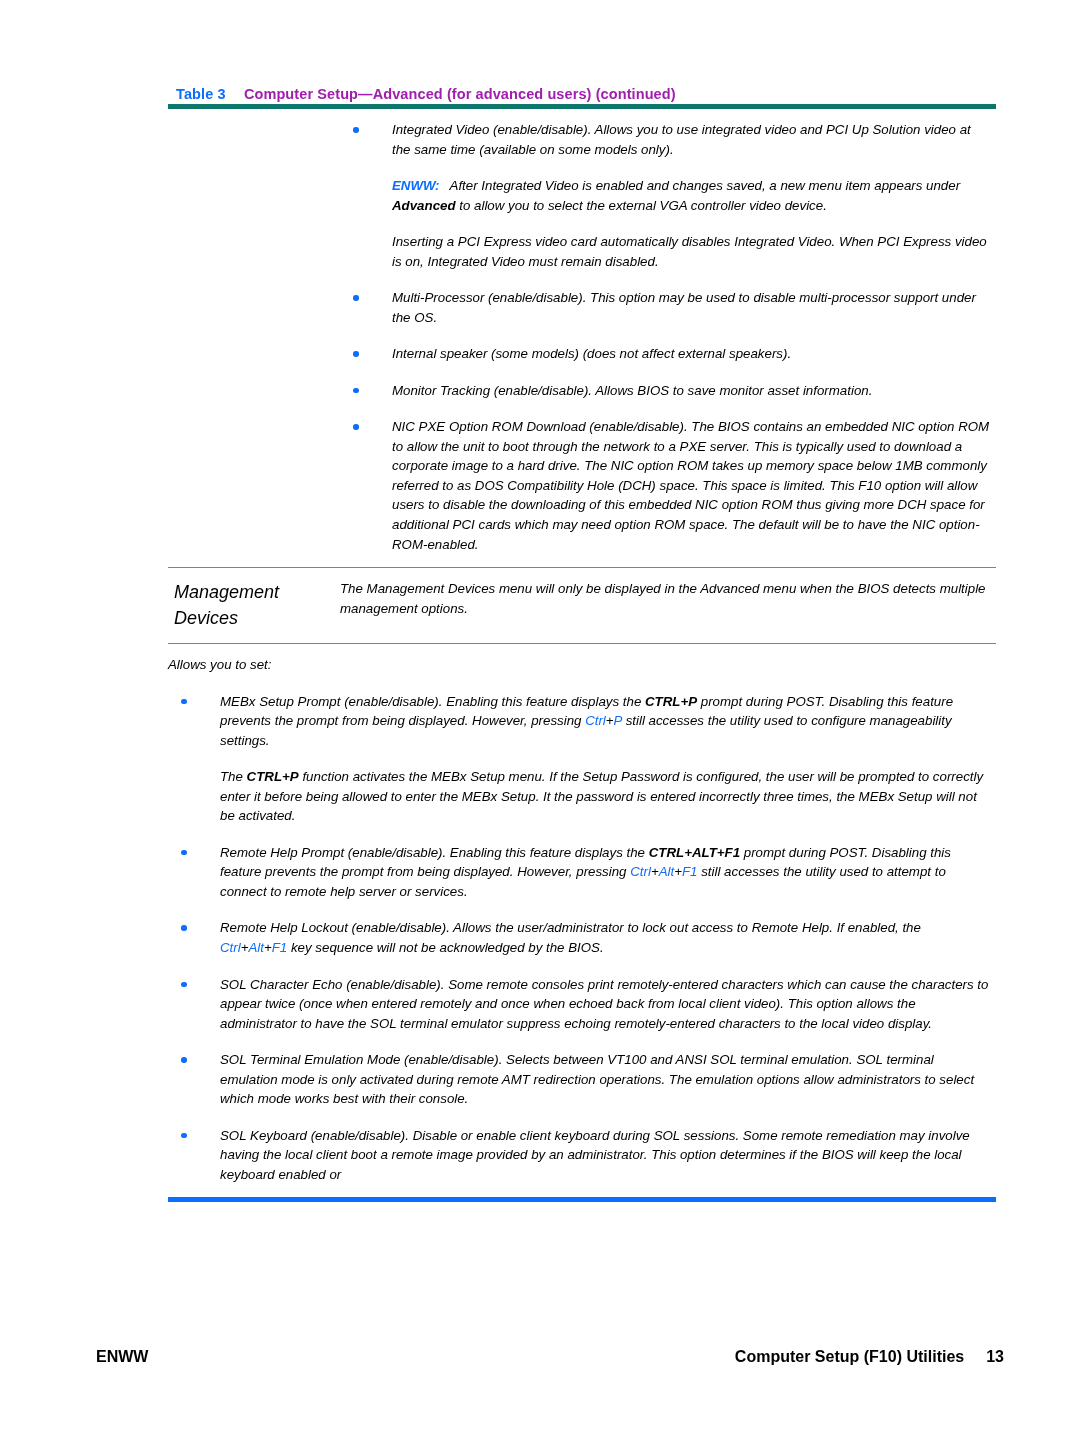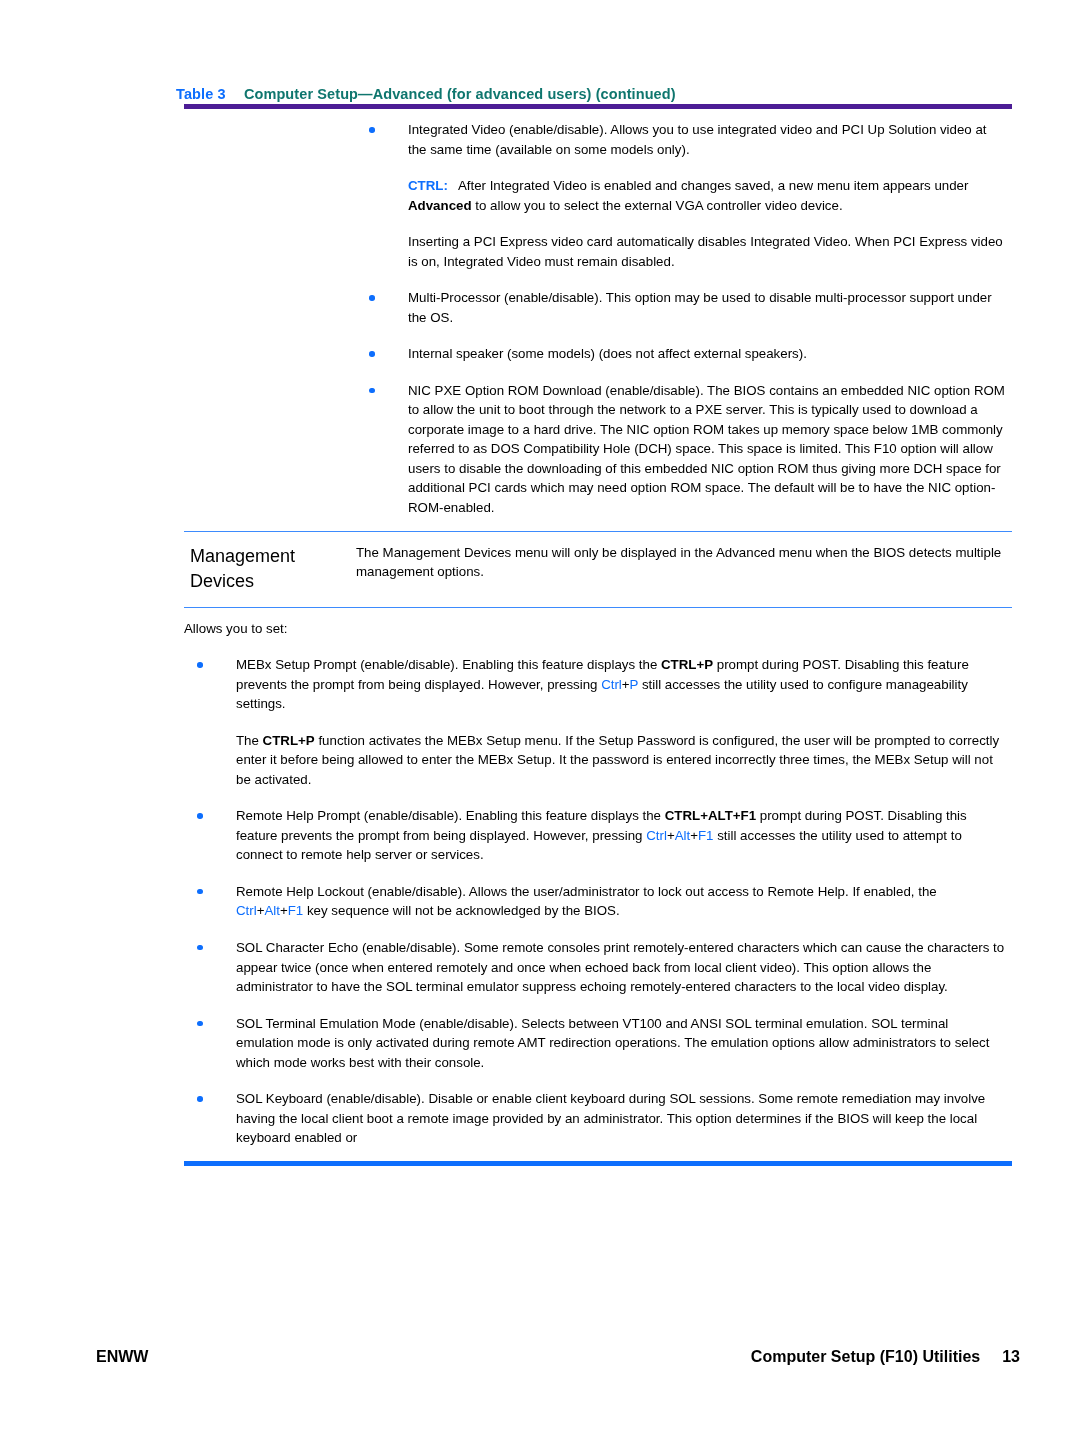--- a/index.html
+++ b/index.html
@@ -25,31 +25,32 @@
   .table-caption {
     position: absolute;
     left: 176px;
     top: 86px;
     font-size: 14.5px;
     font-weight: bold;
     letter-spacing: 0.1px;
     white-space: nowrap;
   }
   .table-caption .cap-label { color: #0d6efd; }
-  .table-caption .cap-title { color: #0f766e; margin-top: 28px; }
+  .table-caption .cap-title { color: #a21caf; margin-top: 28px; }
 
   
   .table {
     position: absolute;
-    left: 184px;
+    left: 168px;
     top: 104px;
     width: 828px;
-    border-top: 5px solid #4c1d95;
+    border-top: 5px solid #0f766e;
     border-bottom: 5px solid #0d6efd;
     box-sizing: border-box;
+    font-style: italic;
   }
   .row {
     display: flex;
     align-items: flex-start;
     border-top: 1.5px solid #3d8bfd;
   }
   .row.first { border-top: none; }
   .col-label {
     flex: 0 0 172px;
     padding: 12px 10px 12px 6px;
@@ -105,21 +106,21 @@
 
   b, .b { font-weight: bold; }
   .note-label { color: #0d6efd; font-weight: bold; }
   .note-gap { display: inline-block; width: 10px; }
   .key { color: #0d6efd; text-align: center; }
 
   
   .footer {
     position: absolute;
     left: 96px;
-    right: 60px;
+    right: 76px;
     top: 1348px;
     display: flex;
     justify-content: space-between;
     align-items: baseline;
     font-size: 16px;
     font-weight: bold;
   }
   .footer .right { white-space: nowrap; }
   .footer .pagenum { display: inline-block; margin-left: 22px; }
 </style>
@@ -136,26 +137,27 @@
 
   <div class="table">
 
     <div class="row first">
       <div class="col-label"></div>
       <div class="col-body">
         <ul class="bullets">
           <li>Integrated Video (enable/disable). Allows you to use integrated video and PCI Up Solution video at the same time (available on some models only).</li>
         </ul>
         <div class="indent-block" style="margin-top:17px;">
-          <span class="note-label">CTRL:</span><span class="note-gap"></span><span>After Integrated Video is enabled and changes saved, a new menu item appears under </span><b>Advanced</b><span> to allow you to select the external VGA controller video device.</span>
+          <span class="note-label">ENWW:</span><span class="note-gap"></span><span>After Integrated Video is enabled and changes saved, a new menu item appears under </span><b>Advanced</b><span> to allow you to select the external VGA controller video device.</span>
         </div>
         <div class="indent-block">Inserting a PCI Express video card automatically disables Integrated Video. When PCI Express video is on, Integrated Video must remain disabled.</div>
         <ul class="bullets">
           <li>Multi-Processor (enable/disable). This option may be used to disable multi-processor support under the OS.</li>
           <li>Internal speaker (some models) (does not affect external speakers).</li>
+          <li>Monitor Tracking (enable/disable). Allows BIOS to save monitor asset information.</li>
           <li>NIC PXE Option ROM Download (enable/disable). The BIOS contains an embedded NIC option ROM to allow the unit to boot through the network to a PXE server. This is typically used to download a corporate image to a hard drive. The NIC option ROM takes up memory space below 1MB commonly referred to as DOS Compatibility Hole (DCH) space. This space is limited. This F10 option will allow users to disable the downloading of this embedded NIC option ROM thus giving more DCH space for additional PCI cards which may need option ROM space. The default will be to have the NIC option-ROM-enabled.</li>
         </ul>
       </div>
     </div>
 
     <div class="row">
       <div class="col-label">Management Devices</div>
       <div class="col-body">
         <p class="para">The Management Devices menu will only be displayed in the Advanced menu when the BIOS detects multiple management options.</p>
       </div>

